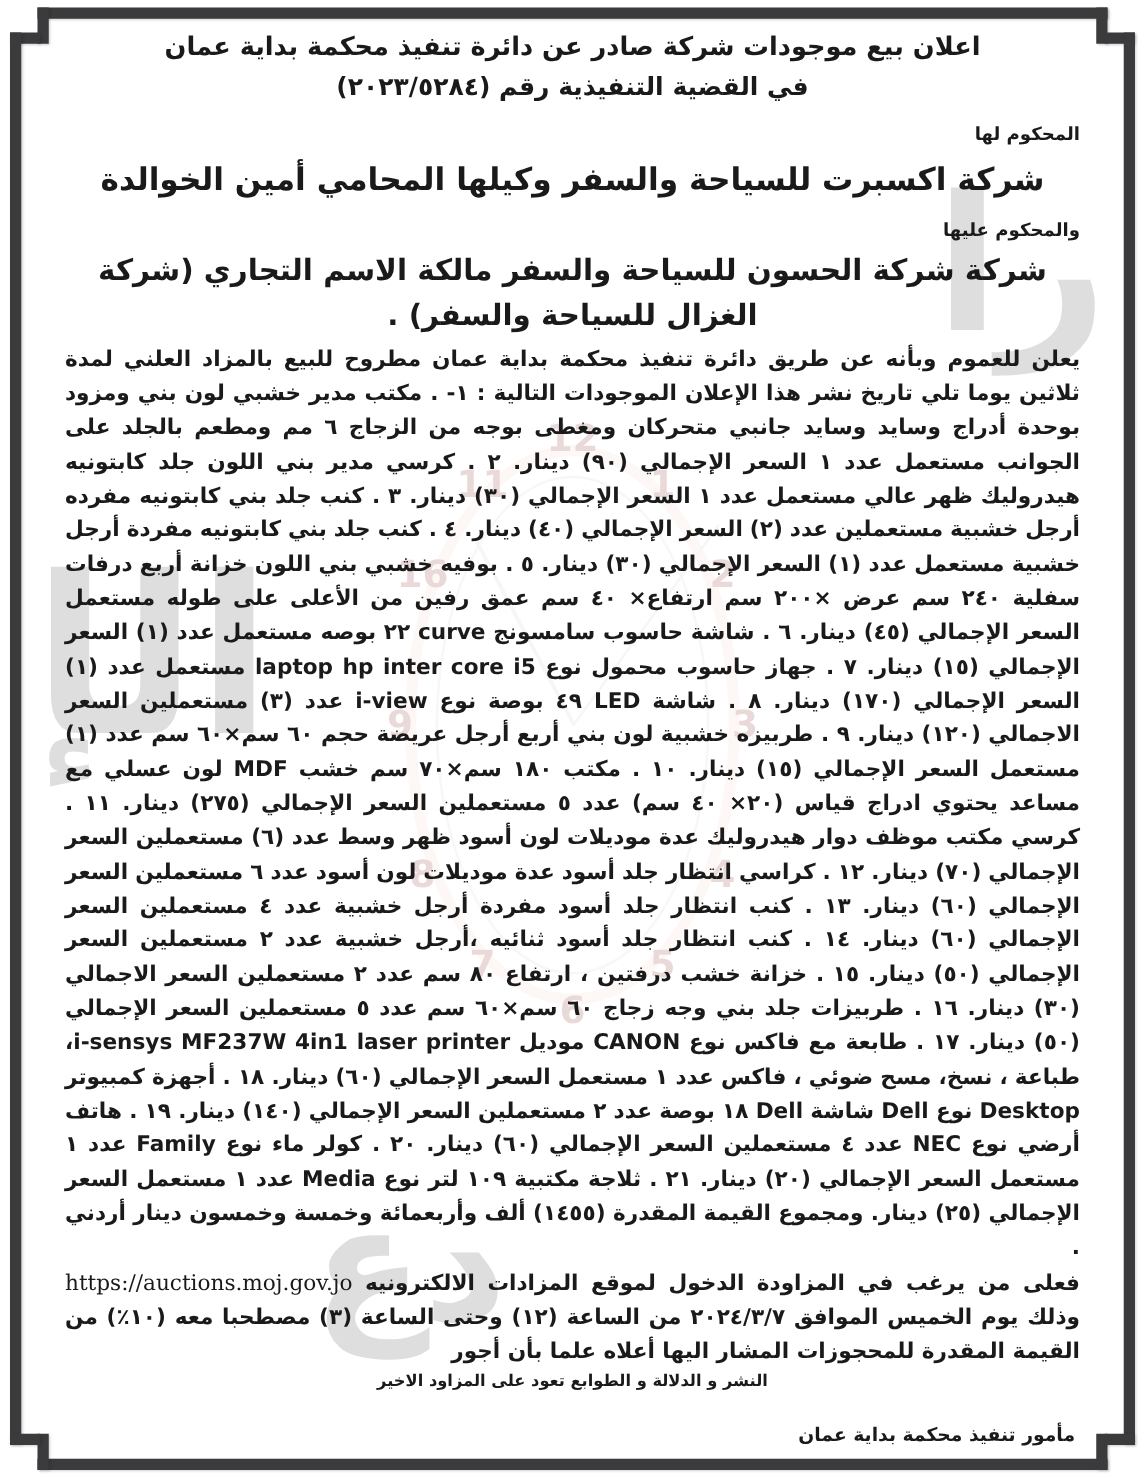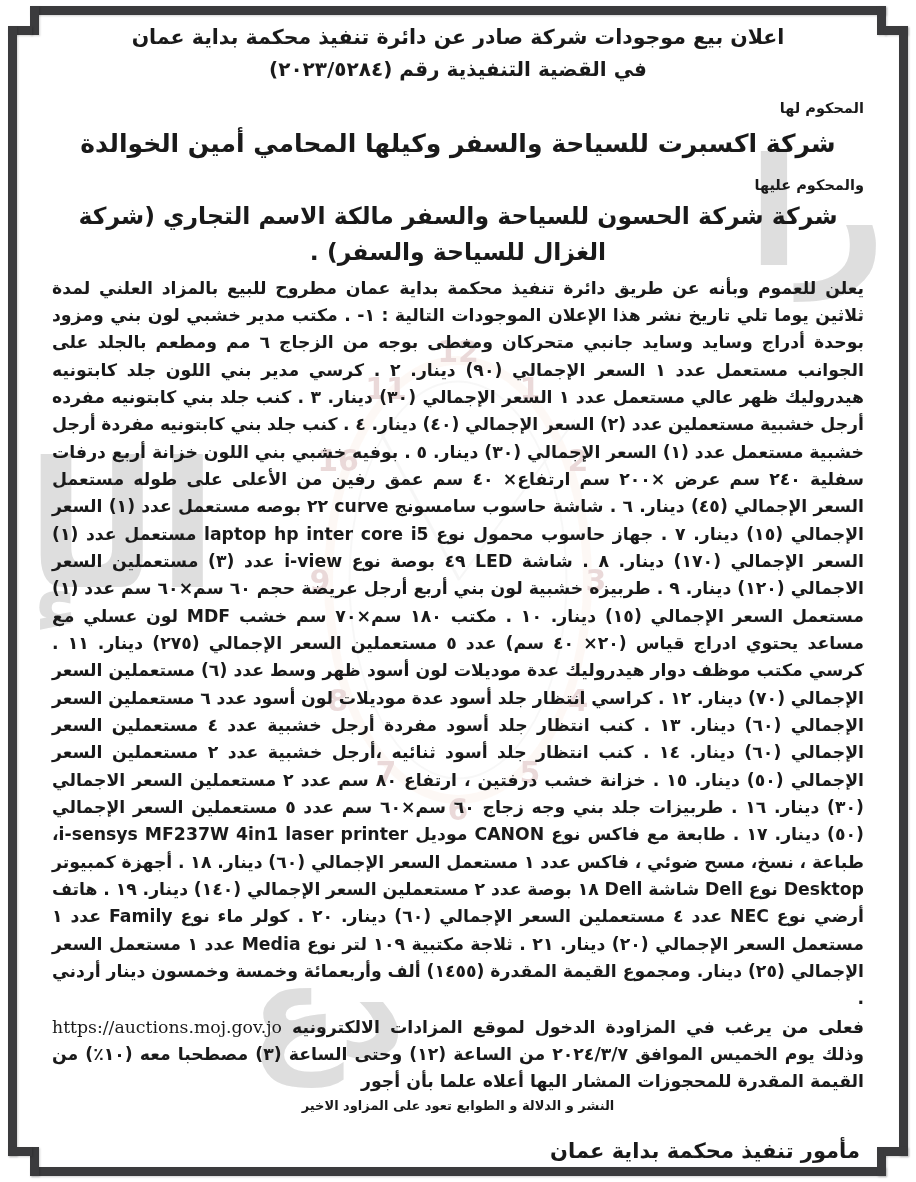--- a/index.html
+++ b/index.html
@@ -112,21 +112,21 @@
   }
   .tail .ltr{
     direction:ltr;unicode-bidi:isolate;
     font-family:"DejaVu Serif","Liberation Serif",serif;font-weight:400;
   }
   .centered-end{
     text-align:center;font-weight:700;font-size:13px;
     margin-top:2px;
   }
   .signature{
-    font-weight:700;font-size:21px;
+    font-weight:700;font-size:15px;
     margin-top:26px;padding-right:4px;
   }
 </style>
 </head>
 <body>
 
 <div id="watermarks">
 
   <div class="wm-word wm-left">الإ</div>
   <div class="wm-word wm-right">را</div>

